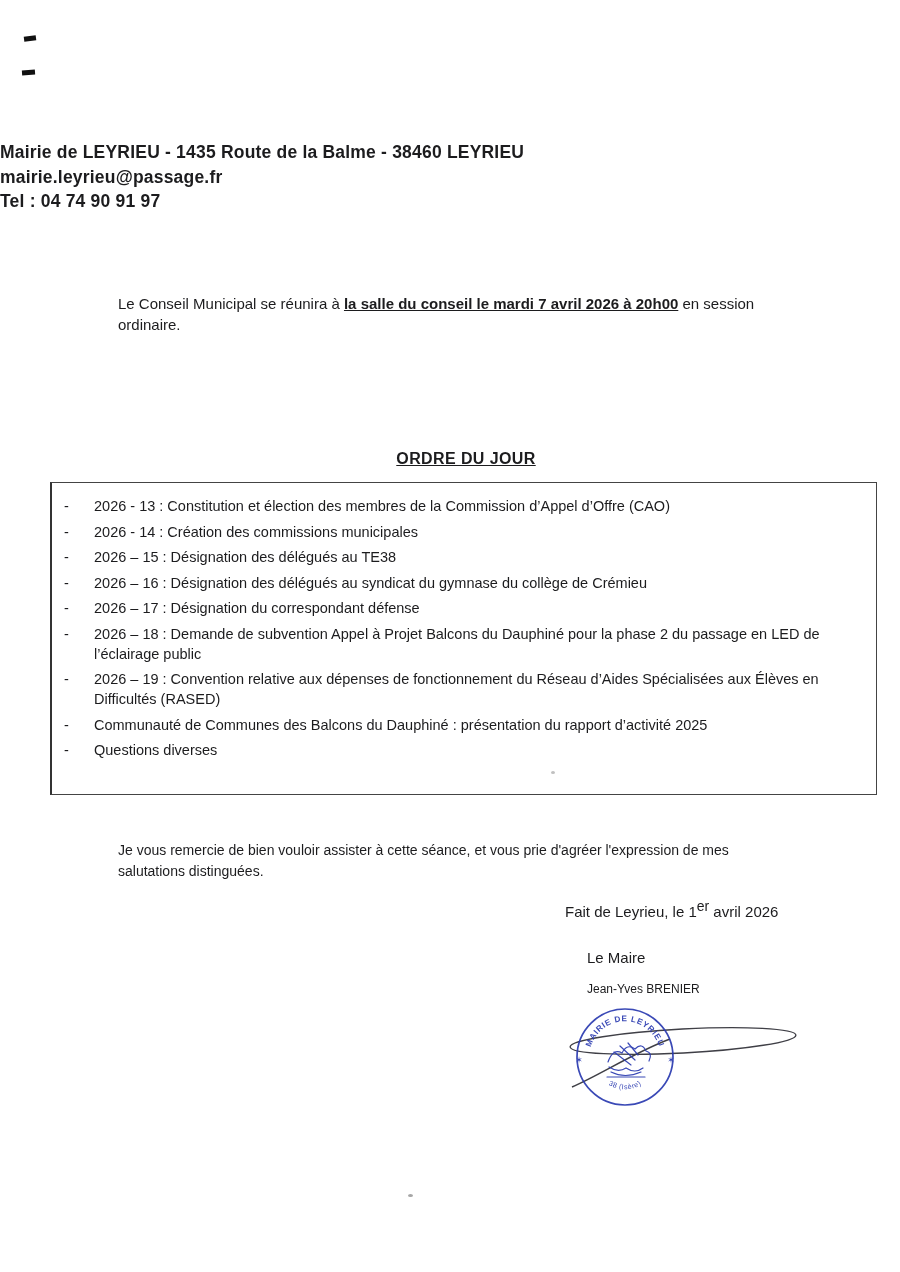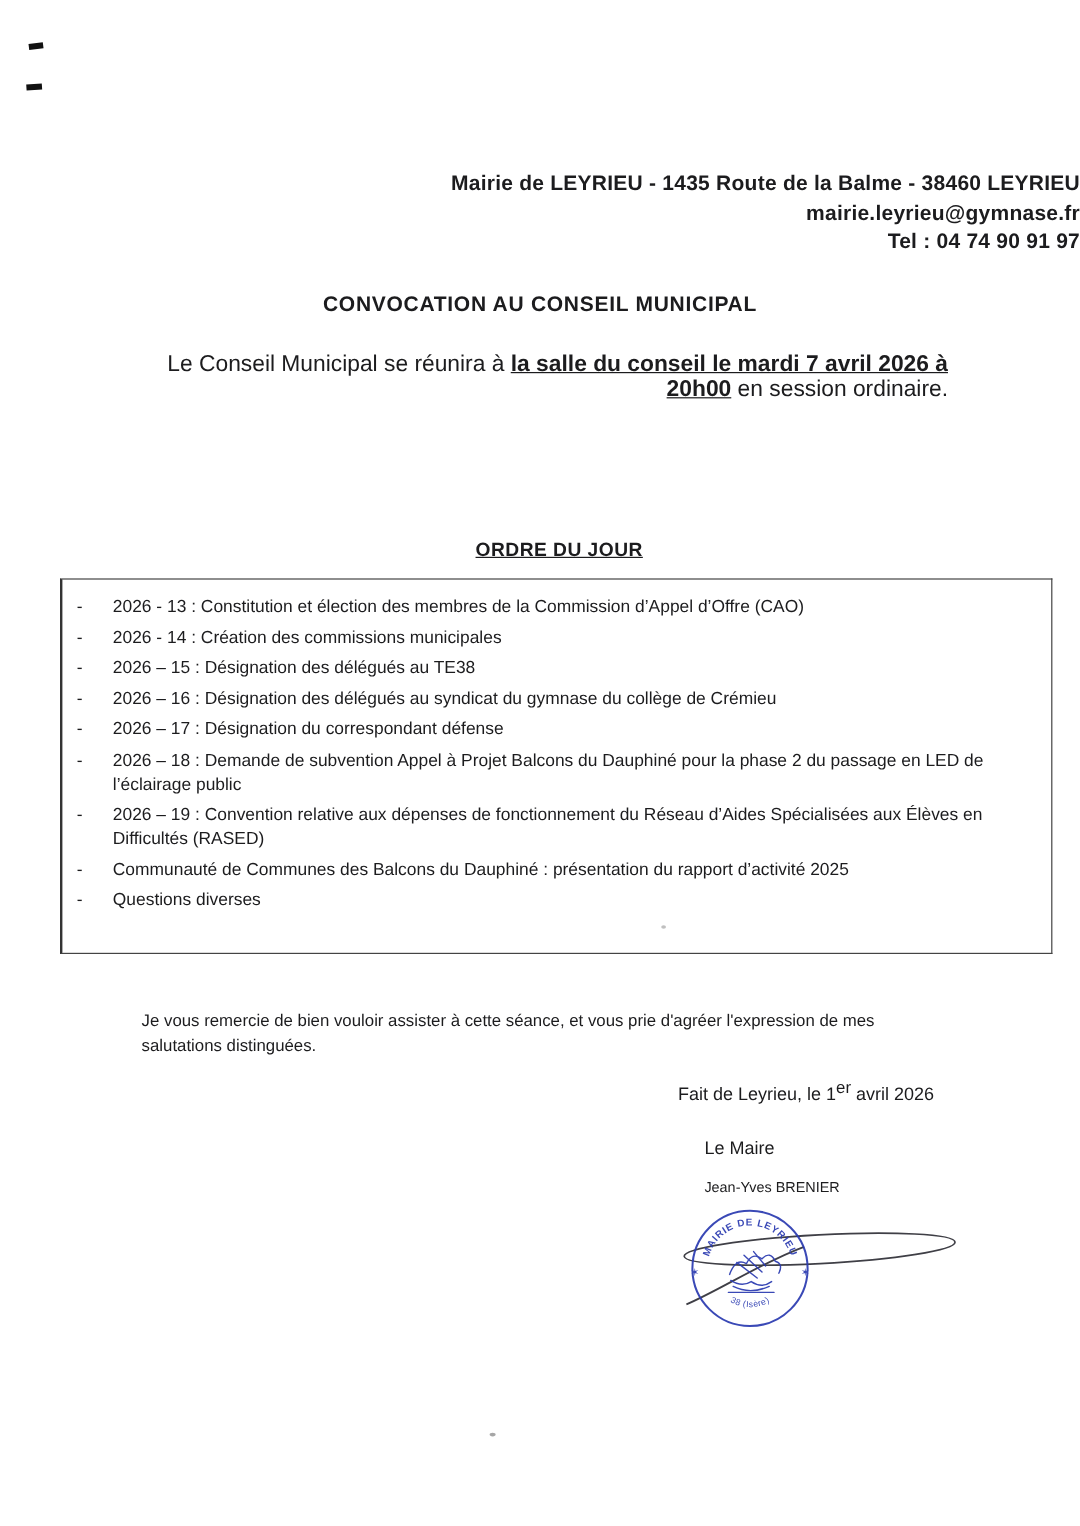--- a/index.html
+++ b/index.html
@@ -14,31 +14,31 @@
   }
   
   .mark { position:absolute; background:#111; }
   .mark1 { left:24px; top:36px; width:12px; height:5px; transform:rotate(-7deg); }
   .mark2 { left:22px; top:70px; width:13px; height:5px; transform:rotate(-4deg); }
   .mark3 { left:408px; top:1194px; width:5px; height:3px; background:#a6a6a6; border-radius:50%; }
   .mark4 { left:551px; top:771px; width:4px; height:3px; background:#c0c0c0; border-radius:50%; }
 
   .letterhead {
     position:absolute; top:140px; left:0; width:100%;
-    text-align:right; font-weight:bold;
+    text-align:left; font-weight:bold;
     font-size:17.5px; line-height:24.5px; letter-spacing:0.2px;
   }
   .doc-title {
     position:absolute; top:243px; left:0; width:100%;
     text-align:center; font-size:17.5px; font-weight:bold;
     letter-spacing:0.6px; margin:0;
   }
   .intro {
     position:absolute; top:293px; left:118px; width:672px;
-    font-size:19px; line-height:21px; margin:0;text-align:right;
+    font-size:15px; line-height:21px; margin:0;
   }
   .emph { font-weight:bold; text-decoration:underline; }
 
   .agenda-heading {
     position:absolute; top:434px; left:0; width:100%;
     text-align:center; font-size:16px; font-weight:bold;
     letter-spacing:0.4px; margin:16px;text-decoration:underline;
   }
   .agenda-box {
     position:absolute; top:482px; left:50px; width:827px; height:313px;
@@ -64,25 +64,24 @@
 </head>
 <body>
 
 <div class="page">
 
   <div class="mark mark1"></div>
   <div class="mark mark2"></div>
 
   <header class="letterhead">
     <div>Mairie de LEYRIEU - 1435 Route de la Balme - 38460 LEYRIEU</div>
-    <div>mairie.leyrieu@gymnase.fr</div>
+    <div>mairie.leyrieu@passage.fr</div>
     <div>Tel : 04 74 90 91 97</div>
   </header>
 
-  <h1 class="doc-title">CONVOCATION AU CONSEIL MUNICIPAL</h1>
 
   <p class="intro"><span>Le Conseil Municipal se réunira à </span><span class="emph">la salle du conseil le mardi 7 avril 2026 à 20h00</span><span> en session ordinaire.</span></p>
 
   <h2 class="agenda-heading">ORDRE DU JOUR</h2>
 
   <div class="agenda-box">
     <ul class="agenda-list">
       <li class="agenda-item">
         <span class="dash">-</span>
         <span class="item-text">2026 - 13 : Constitution et élection des membres de la Commission d’Appel d’Offre (CAO)</span>

